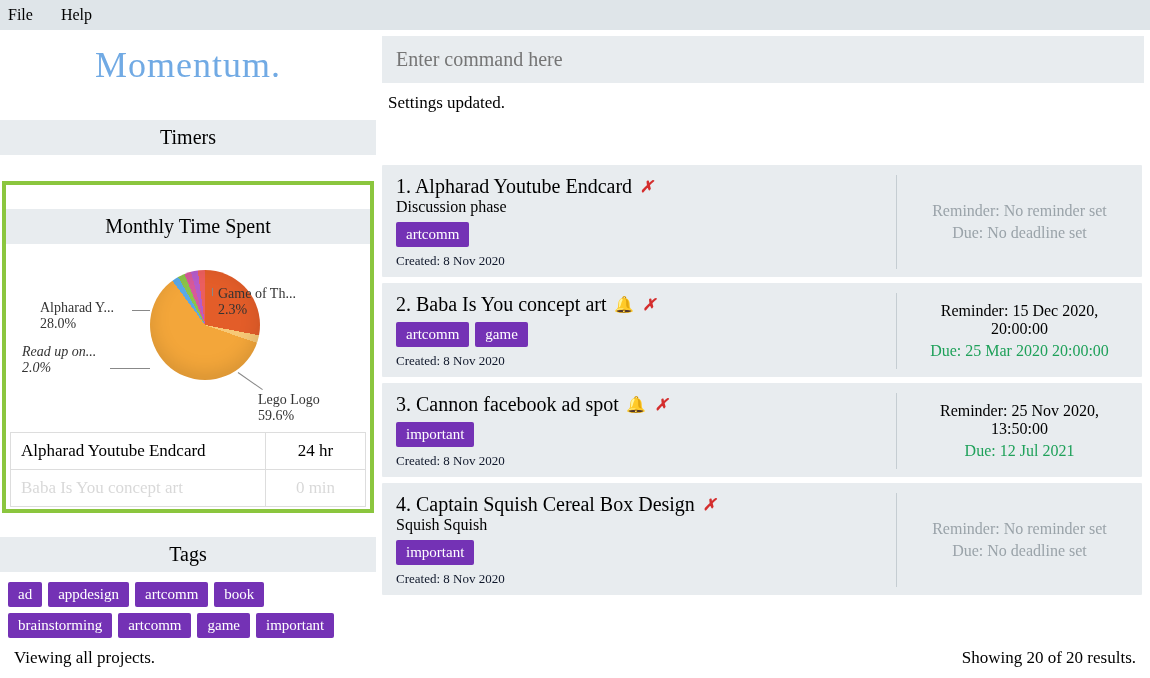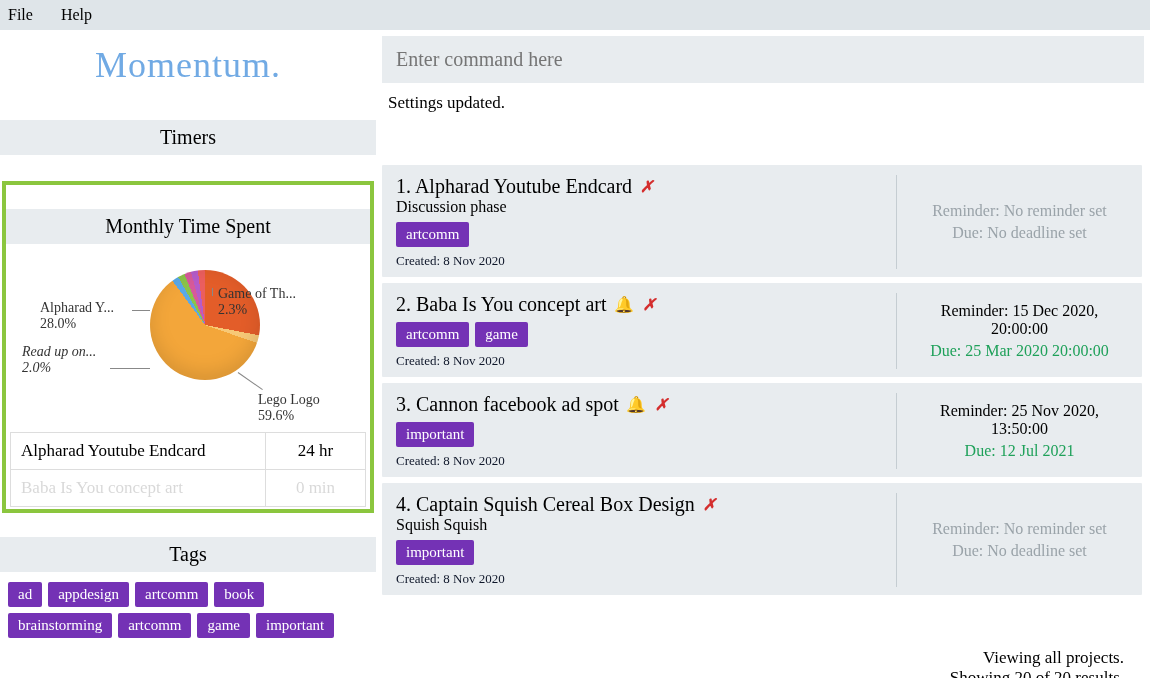--- a/index.html
+++ b/index.html
@@ -45,21 +45,21 @@
   .task-main { flex: 1; }
   .task-title { font-size: 20px; display: flex; align-items: center; gap: 8px; }
   .bell { color: #e8b23a; font-size: 16px; }
   .xmark { color: #d42e2e; font-size: 16px; font-weight: bold; font-style: italic; }
   .task-sub { font-size: 16px; margin-top: 0; }
   .task-tags { display: flex; gap: 6px; margin-top: 6px; }
   .created { color: #0f172a; font-size: 13px; margin-top: 6px; }
   .task-side { width: 232px; border-left: 1px solid #c5cdd2; padding-left: 14px; text-align: center; font-size: 16px; display: flex; flex-direction: column; justify-content: center; gap: 4px; }
   .side-muted { color: #9aa3a9; }
   .due-green { color: #1fa15a; }
-  .statusbar { height: 30px; display: flex; align-items: flex-end; justify-content: space-between; padding: 0 26px; font-size: 17px; background: #fff; flex-direction: column; }
+  .statusbar { height: 30px; display: flex; align-items: flex-start; justify-content: space-between; padding: 0 14px; font-size: 17px; background: #fff; }
 </style>
 </head>
 <body>
 
 <div class="menubar">
   <span>File</span>
   <span>Help</span>
 </div>
 
 <div class="content">

